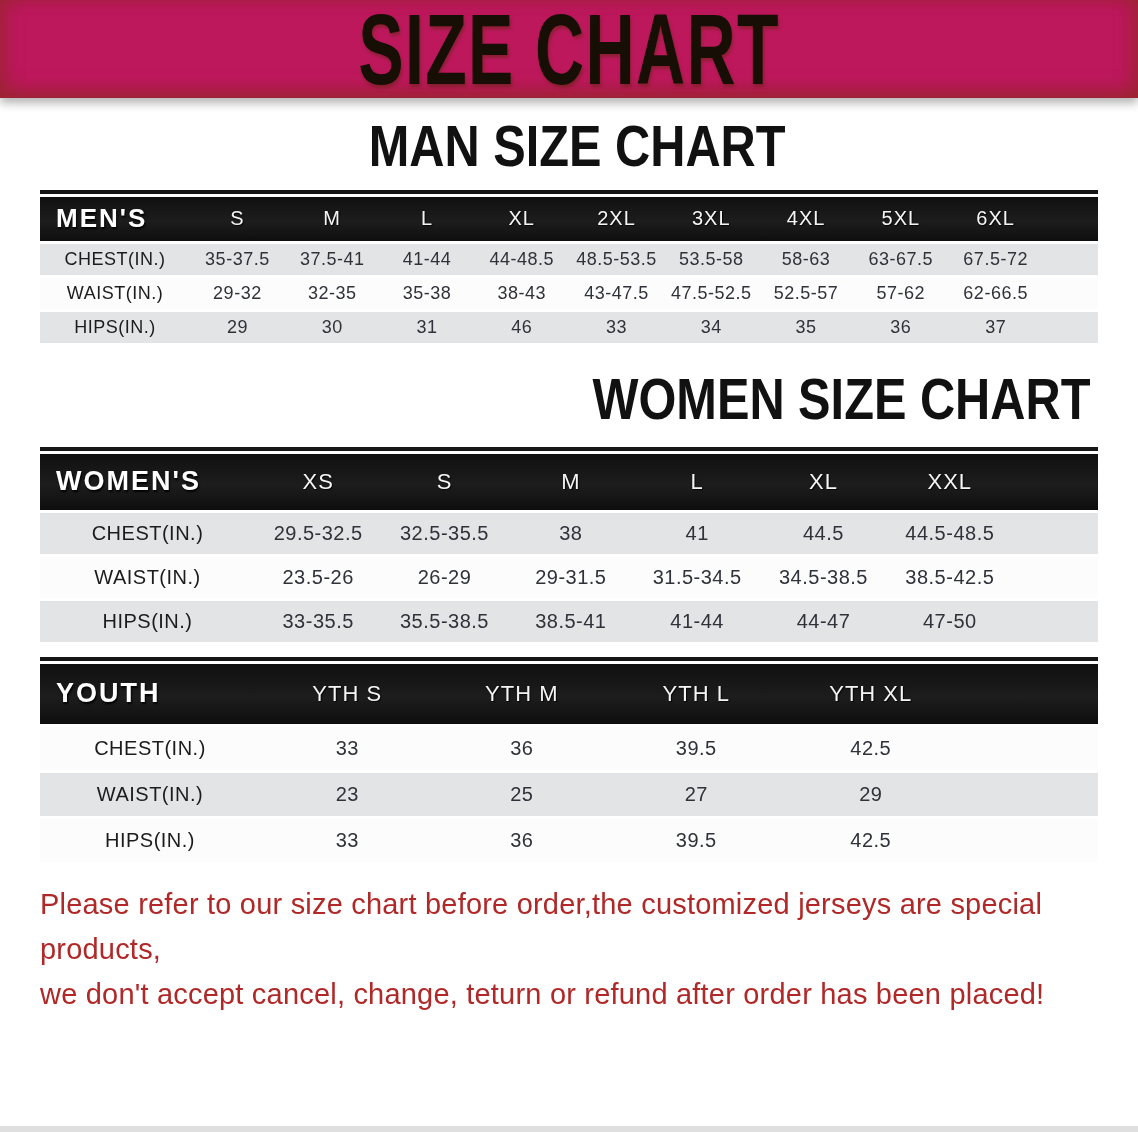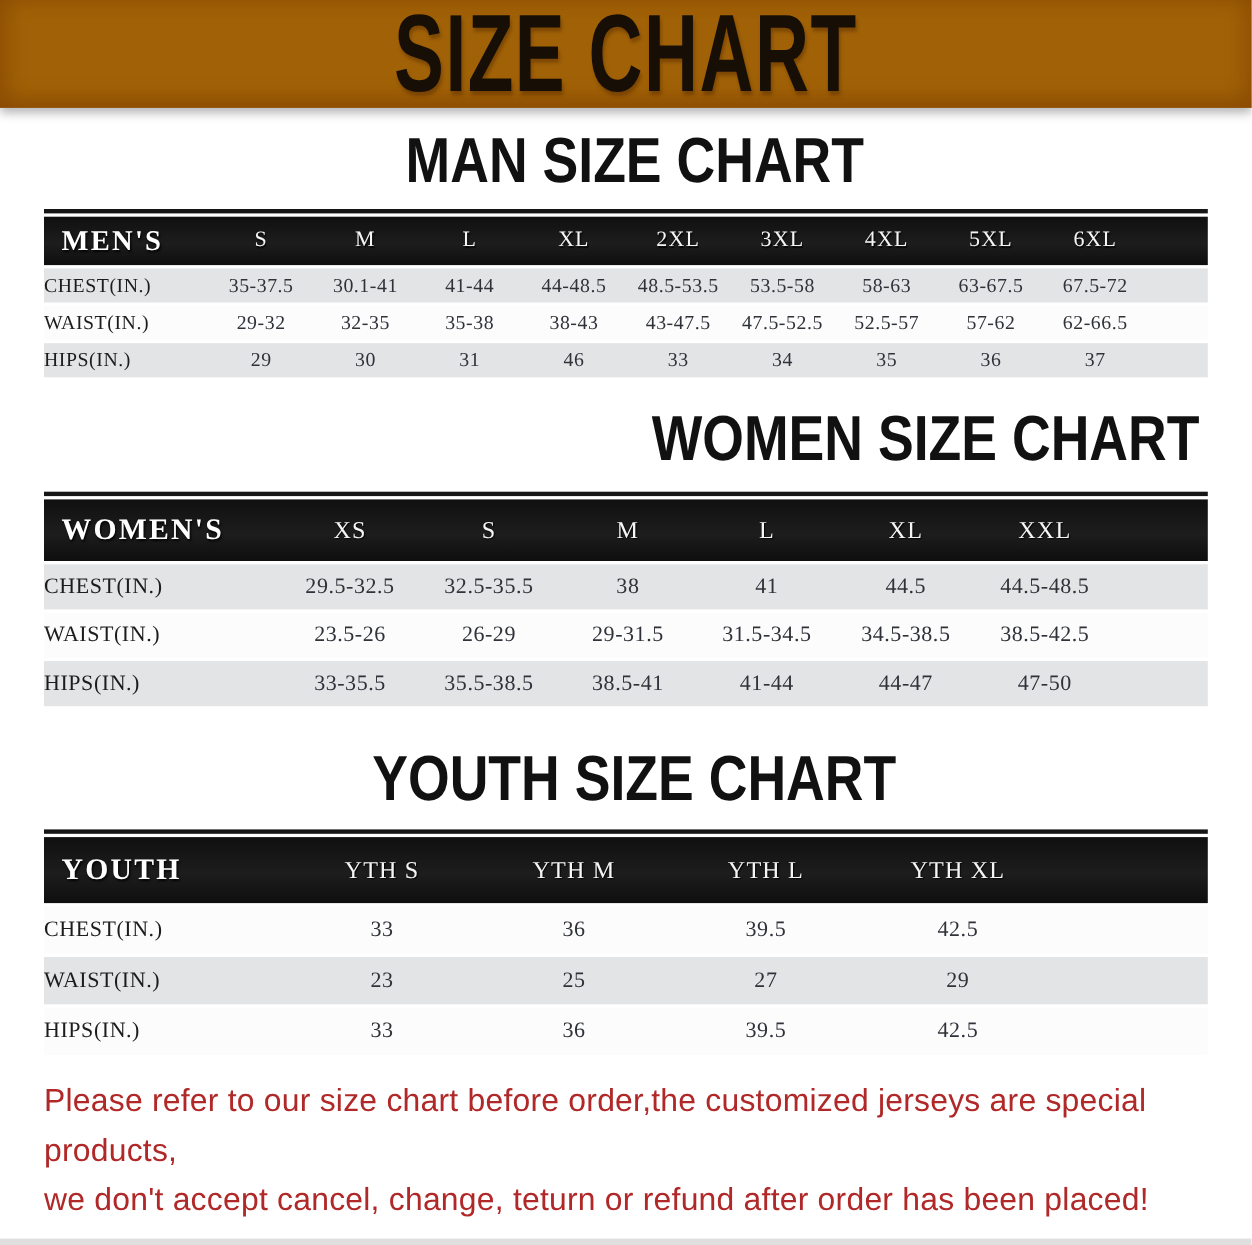--- a/index.html
+++ b/index.html
@@ -9,21 +9,21 @@
   .page {
     position:relative;
     width:1138px; height:1132px;
     background:#ffffff;
     overflow:hidden;
   }
 
   
   .banner {
     height:98px;
-    background:#a16207;
+    background:#be185d;
     display:flex; align-items:center; justify-content:center;
     box-shadow:0 5px 9px rgba(0,0,0,0.30),
                inset 0 -10px 18px rgba(120,55,0,0.28),
                inset 10px 0 16px rgba(120,55,0,0.22),
                inset -10px 0 16px rgba(120,55,0,0.22);
   }
   .banner-title {
     display:inline-block;
     font-size:100px; font-weight:700; color:#170f06;
     letter-spacing:2px; line-height:1;
@@ -39,21 +39,21 @@
     font-size:58px; font-weight:700; color:#111111;
     line-height:1.05; letter-spacing:0px;
     transform:scaleX(0.84);
     white-space:nowrap;
   }
   .h-man   { margin-top:18px; }
   .h-women { margin-top:26px;text-align:right; }
   .h-youth { margin-top:36px; }
 
   
-  .sizetable { margin:0 40px;font-family:Liberation Serif, serif; }
+  .sizetable { margin:0 40px; }
   .tbl-man   { margin-top:13px; }
   .tbl-women { margin-top:17px; }
   .tbl-youth { margin-top:15px; }
 
   .topline { height:4px; background:#161616; margin-bottom:3px; }
 
   .trow { display:flex; align-items:center; }
   .thead {
     background:linear-gradient(#101010,#1d1d1d 55%,#0e0e0e);
     height:var(--headh);
@@ -73,21 +73,21 @@
     font-size:var(--headlabelfs); letter-spacing:2px;
     padding-left:16px; text-align:left;
     text-shadow:1px 2px 2px rgba(0,0,0,0.9);
   }
   .head-col {
     color:#f5f5f5; font-weight:400;
     font-size:var(--headcolfs); letter-spacing:1px;
     text-shadow:1px 1px 1px rgba(0,0,0,0.8);
   }
   .row-label {
-    text-align:left; color:#1c1c1c;
+    text-align:center; color:#1c1c1c;
     font-size:var(--cellfs); letter-spacing:0.5px;
   }
   .row-value { color:#30323a; font-size:var(--cellfs); letter-spacing:0.5px; }
 
   
   .sec-men   { --labelw:150px; --fillw:55px;  --rowh:31px; --headh:44px;
                --cellfs:18px; --headlabelfs:26px; --headcolfs:20px; }
   .sec-women { --labelw:215px; --fillw:85px;  --rowh:41px; --headh:56px;
                --cellfs:20px; --headlabelfs:27px; --headcolfs:22px; }
   .sec-youth { --labelw:220px; --fillw:140px; --rowh:43px; --headh:60px;
@@ -129,21 +129,21 @@
         <div class="cell data-cell head-col">2XL</div>
         <div class="cell data-cell head-col">3XL</div>
         <div class="cell data-cell head-col">4XL</div>
         <div class="cell data-cell head-col">5XL</div>
         <div class="cell data-cell head-col">6XL</div>
         <div class="cell filler-cell"></div>
       </div>
       <div class="trow body-row row-gray">
         <div class="cell label-cell row-label">CHEST(IN.)</div>
         <div class="cell data-cell row-value">35-37.5</div>
-        <div class="cell data-cell row-value">30.1-41</div>
+        <div class="cell data-cell row-value">37.5-41</div>
         <div class="cell data-cell row-value">41-44</div>
         <div class="cell data-cell row-value">44-48.5</div>
         <div class="cell data-cell row-value">48.5-53.5</div>
         <div class="cell data-cell row-value">53.5-58</div>
         <div class="cell data-cell row-value">58-63</div>
         <div class="cell data-cell row-value">63-67.5</div>
         <div class="cell data-cell row-value">67.5-72</div>
         <div class="cell filler-cell"></div>
       </div>
       <div class="trow body-row row-white">
@@ -214,23 +214,20 @@
         <div class="cell data-cell row-value">33-35.5</div>
         <div class="cell data-cell row-value">35.5-38.5</div>
         <div class="cell data-cell row-value">38.5-41</div>
         <div class="cell data-cell row-value">41-44</div>
         <div class="cell data-cell row-value">44-47</div>
         <div class="cell data-cell row-value">47-50</div>
         <div class="cell filler-cell"></div>
       </div>
     </div>
 
-  <div class="section-heading h-youth">
-    <span>YOUTH SIZE CHART</span>
-  </div>
   <div class="sizetable sec-youth tbl-youth">
       <div class="topline"></div>
       <div class="trow thead">
         <div class="cell label-cell head-label">YOUTH</div>
         <div class="cell data-cell head-col">YTH S</div>
         <div class="cell data-cell head-col">YTH M</div>
         <div class="cell data-cell head-col">YTH L</div>
         <div class="cell data-cell head-col">YTH XL</div>
         <div class="cell filler-cell"></div>
       </div>

